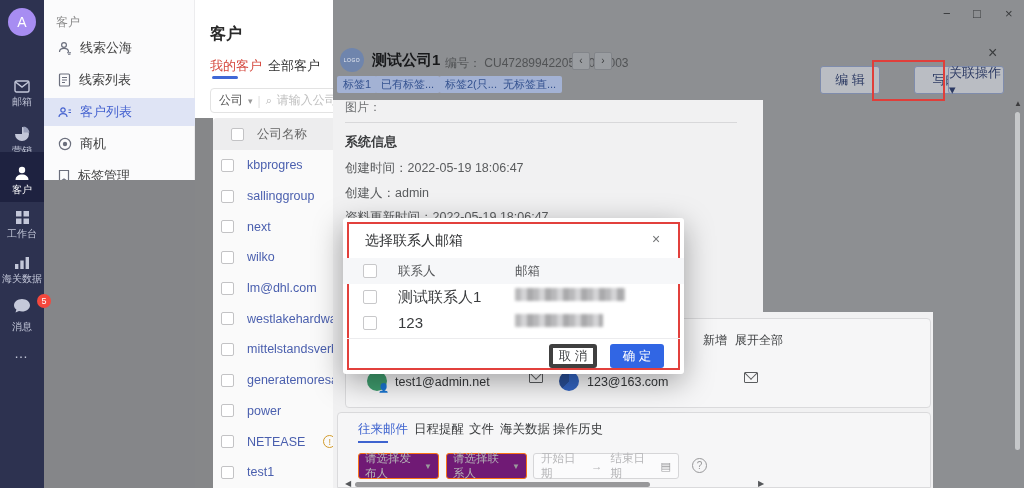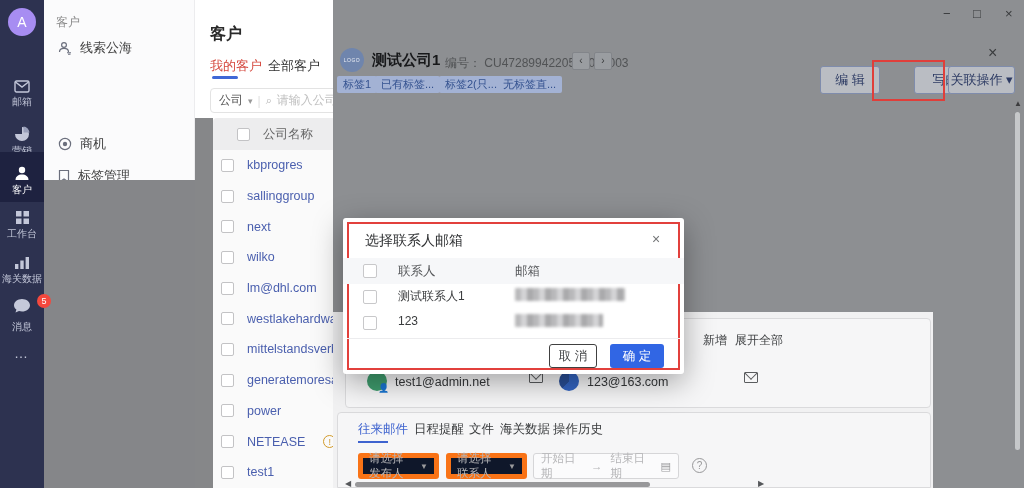--- a/index.html
+++ b/index.html
@@ -36,21 +36,21 @@
   .lp-underline { left:17px; top:76px; width:26px; height:3px; border-radius:2px; background:#3f68d6; }
   .lp-filter { left:15px; top:88px; width:150px; height:25px; border:1px solid #e3e3e3; border-radius:4px;
     display:flex; align-items:center; font-size:12px; color:#555; padding-left:8px; gap:5px; background:#fff; }
   .lp-filter .caret { color:#999; font-size:9px; }
   .lp-filter .vdiv { color:#e0e0e0; }
   .lp-filter .mag { color:#b5b5b5; font-size:11px; }
   .lp-filter .ph { color:#c0c0c0; }
   .lp-graystrip { left:0; top:118px; width:18px; height:370px; background:#868789; }
   .lp-table { left:18px; top:118px; width:160px; height:370px; background:#fafafa; border-radius:4px 4px 0 0; }
   .lp-thead { height:32px; background:#ededee; border-radius:4px 4px 0 0; display:flex; align-items:center;
-    gap:13px; padding-left:24px; font-size:12.5px; color:#666; }
+    gap:13px; padding-left:18px; font-size:12.5px; color:#666; }
   .cbx { width:13px; height:13px; border:1px solid #c3c3c5; border-radius:2px; background:#fff; flex:0 0 auto; }
   .lp-row { height:30.7px; display:flex; align-items:center; gap:13px; padding-left:8px;
     font-size:12.5px; color:#4a5fae; white-space:nowrap; }
   .warn { display:inline-block; width:13px; height:13px; border:1px solid #d29a2a; border-radius:50%;
     color:#d29a2a; font-size:9px; line-height:13px; text-align:center; margin-left:5px; }
 
   
   #drawer { left:333px; top:0; width:691px; height:488px; background:#8d8f92; z-index:15; }
   .winctl { top:6px; color:#37393b; font-size:13px; }
   .hdr-logo { left:7px; top:48px; width:24px; height:24px; border-radius:50%; background:#6f85ad; color:#e8ecf4;
@@ -86,21 +86,21 @@
   .ct-mail2 { left:241px; top:56px; font-size:12.5px; color:#36383a; }
   .env { top:53px; width:14px; height:11px; border:1px solid #5a5c5e; border-radius:1px; }
   .env:before { content:""; position:absolute; left:0; top:0; width:8px; height:8px; border-right:1px solid #5a5c5e;
     border-bottom:1px solid #5a5c5e; transform:translate(1.5px,-4px) rotate(45deg); }
 
   .content3 { left:0; top:412px; width:600px; height:76px; background:#f1f1f2; }
   .tab-card { left:4px; top:0; width:594px; height:76px; background:#f6f6f7; border:1px solid #dadadc; border-radius:4px 4px 0 0; }
   .dtab { top:8px; font-size:12.5px; color:#3a3c3e; }
   .dtab-act { color:#3e63cf; }
   .dtab-line { left:20px; top:28px; width:30px; height:2px; background:#3e63cf; }
-  .fsel { top:40px; height:26px; border:5px solid #f97316; border-radius:3px; background:#0f172a;
+  .fsel { top:40px; height:26px; border:1px solid #f97316; border-radius:3px; background:#701a75;
     font-size:11.5px; color:#b5b5b7; display:flex; align-items:center; padding:0 6px; gap:7px; }
   .fsel .caret { color:#9a9a9c; font-size:8px; }
   .fdate { left:195px; top:40px; width:146px; height:26px; border:1px solid #d6d6d8; border-radius:3px; background:#fbfbfc;
     font-size:11.5px; color:#b5b5b7; display:flex; align-items:center; padding:0 7px; gap:8px; }
   .fdate .cal { margin-left:auto; font-size:11px; color:#9a9a9c; }
   .qmark { left:354px; top:45px; width:15px; height:15px; border:1px solid #98989a; border-radius:50%;
     color:#98989a; font-size:10px; line-height:14px; text-align:center; }
   .hthumb { left:17px; top:69px; width:295px; height:5px; background:#98989a; border-radius:3px; }
   .harrow { top:66px; font-size:8px; color:#55575a; }
 
@@ -110,25 +110,25 @@
   
   #modal { left:343px; top:218px; width:341px; height:156px; background:#ffffff; border-radius:3px;
     box-shadow:0 8px 30px rgba(0,0,0,.35); z-index:40; }
   .m-red { left:4px; top:4px; width:333px; height:148px; border:2px solid #e2403c; pointer-events:none; }
   .m-title { left:22px; top:14px; font-size:14px; color:#2f3133; }
   .m-close { left:309px; top:13px; font-size:14px; color:#737577; }
   .m-head { left:0; top:40px; width:341px; height:26px; background:#f6f7f9; }
   .m-col1 { left:55px; top:45px; font-size:12.5px; color:#55575a; }
   .m-col2 { left:172px; top:45px; font-size:12.5px; color:#55575a; }
   .m-cbx { left:20px; width:14px; height:14px; border:1px solid #c8c8ca; border-radius:2px; background:#fff; }
-  .m-name { left:55px; font-size:12px; color:#3a3c3e; }
+  .m-name { left:55px; font-size:15px; color:#3a3c3e; }
   .m-blur { left:172px; height:13px; border-radius:1px; filter:blur(1.6px);
     background:repeating-linear-gradient(90deg,#b9b9bb 0 6px,#d4d4d6 6px 12px,#a9a9ab 12px 18px); }
   .m-div { left:4px; top:120px; width:333px; height:1px; background:#ececee; }
-  .m-cancel { left:206px; top:126px; width:48px; height:24px; border:1px solid #404040; border-radius:3px;
+  .m-cancel { left:206px; top:126px; width:48px; height:24px; border:4px solid #404040; border-radius:3px;
     background:#fff; color:#404244; font-size:12.5px; display:flex; align-items:center; justify-content:center; }
   .m-ok { left:267px; top:126px; width:54px; height:24px; border-radius:3px; background:#3166e4;
     color:#fff; font-size:12.5px; display:flex; align-items:center; justify-content:center; }
 </style>
 </head>
 <body>
 
 <div class="abs" id="rail">
   <div class="abs rail-avatar">A</div>
 
@@ -193,21 +193,36 @@
 
   <div class="abs sub-item" style="top:34px;">
     <svg width="14" height="14" viewBox="0 0 14 14">
         <circle cx="6" cy="4" r="2.4" fill="none" stroke="#6b6f7d" stroke-width="1.2"></circle>
         <path d="M1.5 11 C1.5 8.6 3.5 7.4 6 7.4 C8.5 7.4 10.5 8.6 10.5 11" fill="none" stroke="#6b6f7d" stroke-width="1.2"></path>
         <path d="M9 11.7 H13 M10 13.3 H12.5" stroke="#6b6f7d" stroke-width="1.1"></path>
       </svg>
     <span>线索公海</span>
   </div>
 
-
+  <div class="abs sub-item" style="top:66px;">
+    <svg width="13" height="14" viewBox="0 0 13 14">
+        <rect x="1.5" y="1" width="10" height="12" rx="1" fill="none" stroke="#6b6f7d" stroke-width="1.2"></rect>
+        <path d="M4 4.5 H9 M4 7 H9 M4 9.5 H7" stroke="#6b6f7d" stroke-width="1.1"></path>
+      </svg>
+    <span>线索列表</span>
+  </div>
+
+  <div class="abs sub-item sub-active" style="top:98px;">
+    <svg width="14" height="13" viewBox="0 0 14 13">
+        <circle cx="5" cy="4" r="2.2" fill="none" stroke="#4663d0" stroke-width="1.2"></circle>
+        <path d="M1 11 C1 8.8 2.8 7.6 5 7.6 C7.2 7.6 9 8.8 9 11" fill="none" stroke="#4663d0" stroke-width="1.2"></path>
+        <path d="M10.5 4 H13 M10.5 6.5 H13" stroke="#4663d0" stroke-width="1.1"></path>
+      </svg>
+    <span>客户列表</span>
+  </div>
 
   <div class="abs sub-item" style="top:130px;">
     <svg width="14" height="14" viewBox="0 0 14 14">
         <circle cx="7" cy="7" r="5.6" fill="none" stroke="#6b6f7d" stroke-width="1.2"></circle>
         <circle cx="7" cy="7" r="2.2" fill="#6b6f7d"></circle>
       </svg>
     <span>商机</span>
   </div>
 
   <div class="abs sub-item" style="top:162px;">
@@ -304,22 +319,30 @@
 
   <span class="abs tagchip" style="left:4px;">标签1</span>
   <span class="abs tagchip" style="left:42px;">已有标签...</span>
   <span class="abs tagchip" style="left:106px;">标签2(只...</span>
   <span class="abs tagchip" style="left:164px;">无标签直...</span>
 
   <span class="abs hdr-close">×</span>
   <div class="abs hdr-btn" style="left:487px; width:60px;">编 辑</div>
   <div class="abs hdr-btn" style="left:581px; width:76px;">写邮件</div>
   <div class="abs redbox"></div>
-  <div class="abs hdr-btn" style="left:615px; width:67px;">关联操作 ▾</div>
-
+  <div class="abs hdr-btn" style="left:615px; width:56px;">关联操作 ▾</div>
+
+  <div class="abs content1">
+    <span class="abs clipline">图片：</span>
+    <div class="abs divline"></div>
+    <span class="abs si-title">系统信息</span>
+    <span class="abs si-f0">创建时间：2022-05-19 18:06:47</span>
+    <span class="abs si-f1">创建人：admin</span>
+    <span class="abs si-f2">资料更新时间：2022-05-19 18:06:47</span>
+  </div>
 
   <div class="abs content2">
     <div class="abs ct-card">
       <span class="abs ct-add">新增</span>
       <span class="abs ct-expand">展开全部</span>
       <span class="abs avatar1">
           <span class="mini">👤</span>
         </span>
       <span class="abs ct-mail1">test1@admin.net</span>
       <span class="abs env" style="left:183px;"></span>

